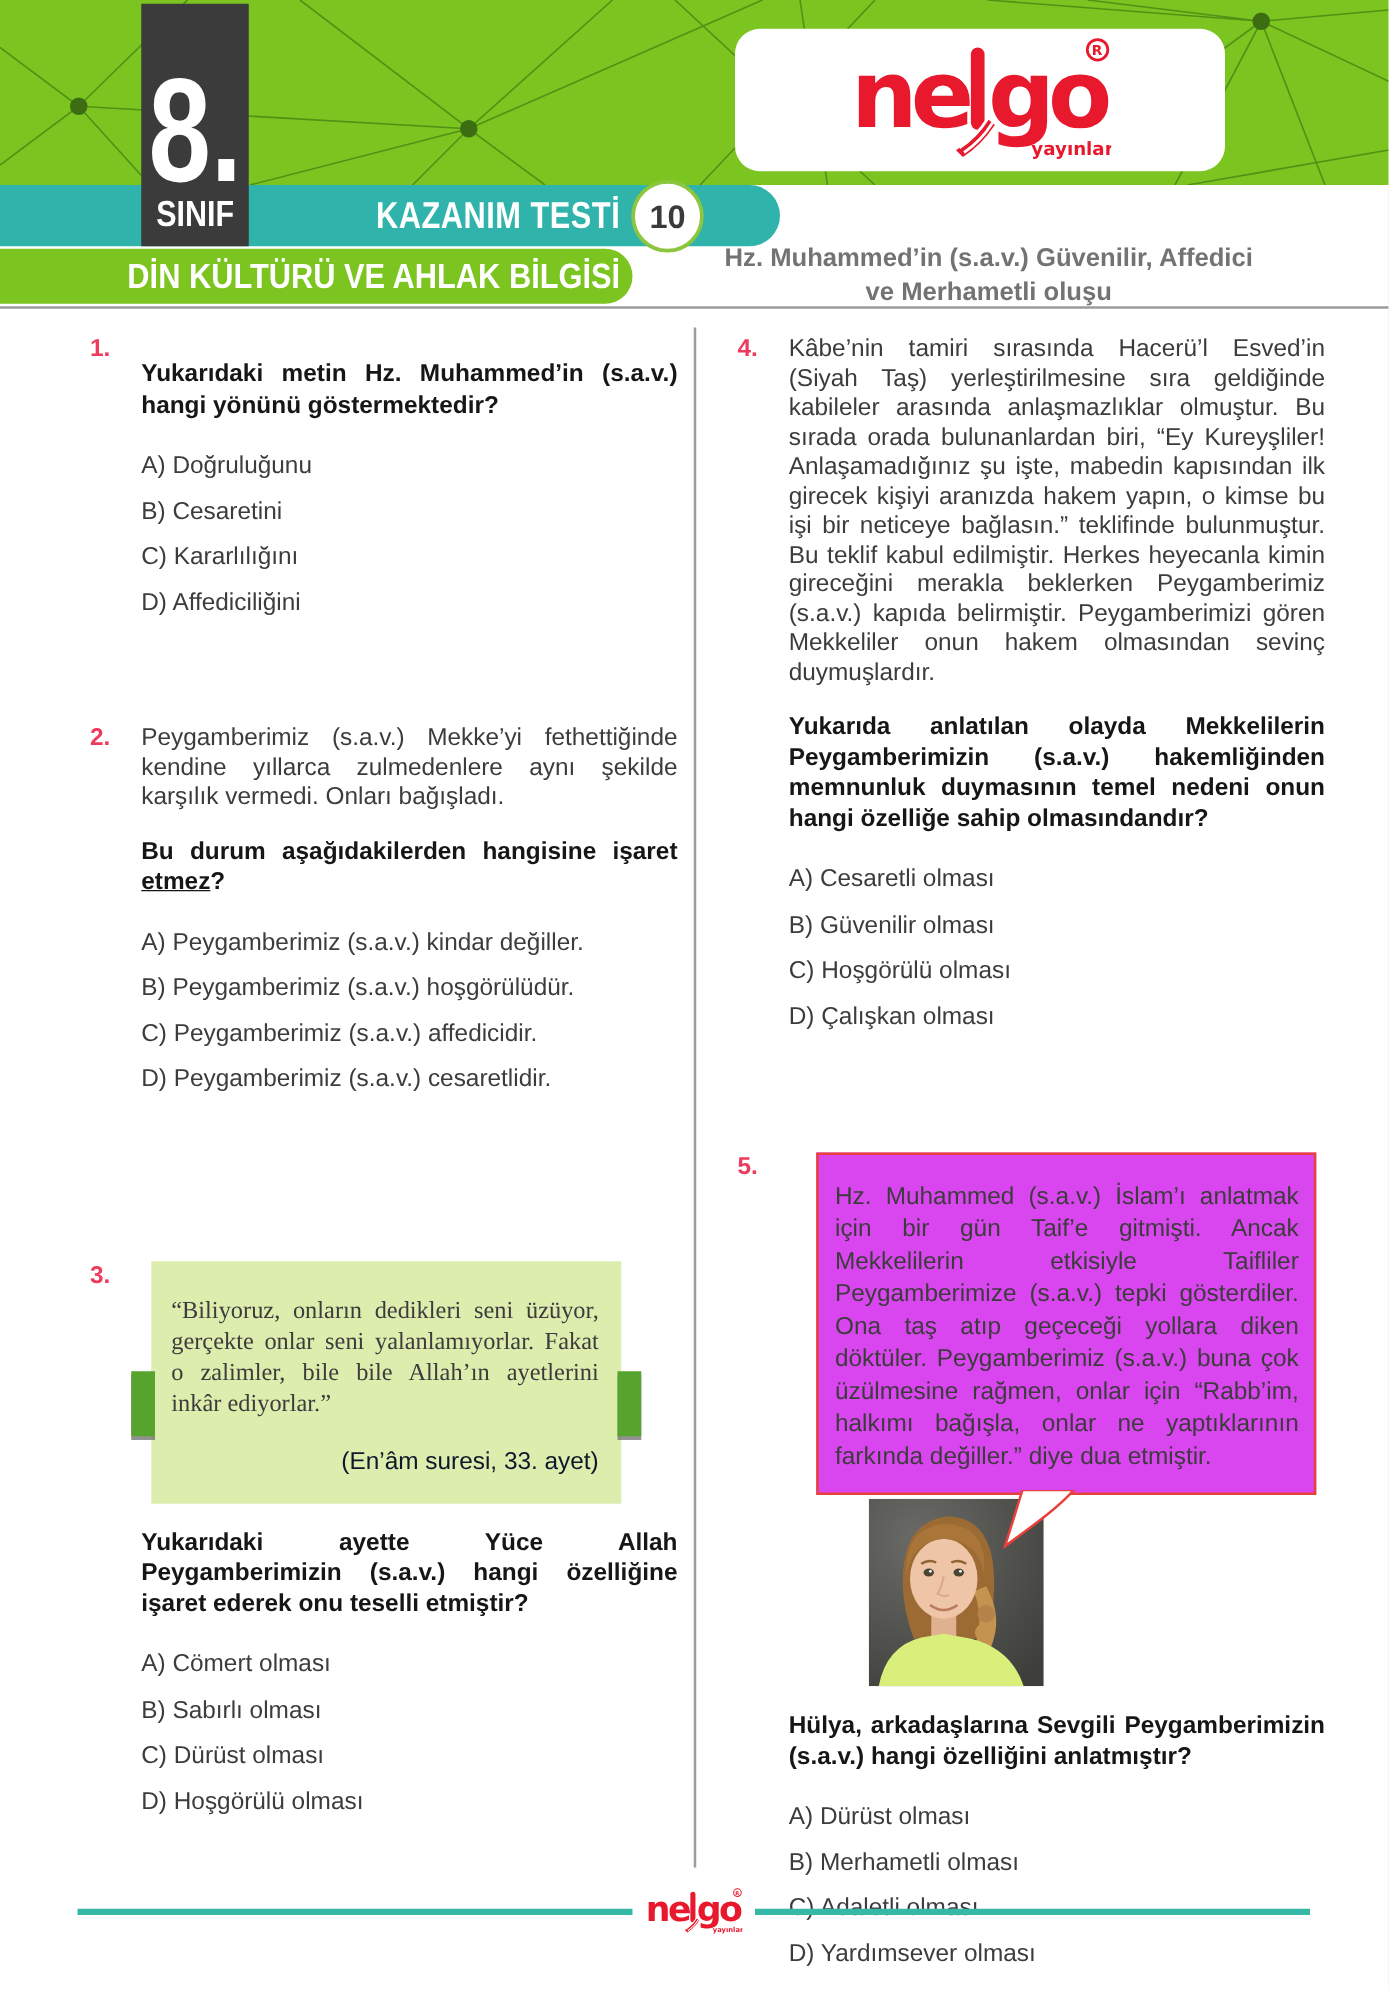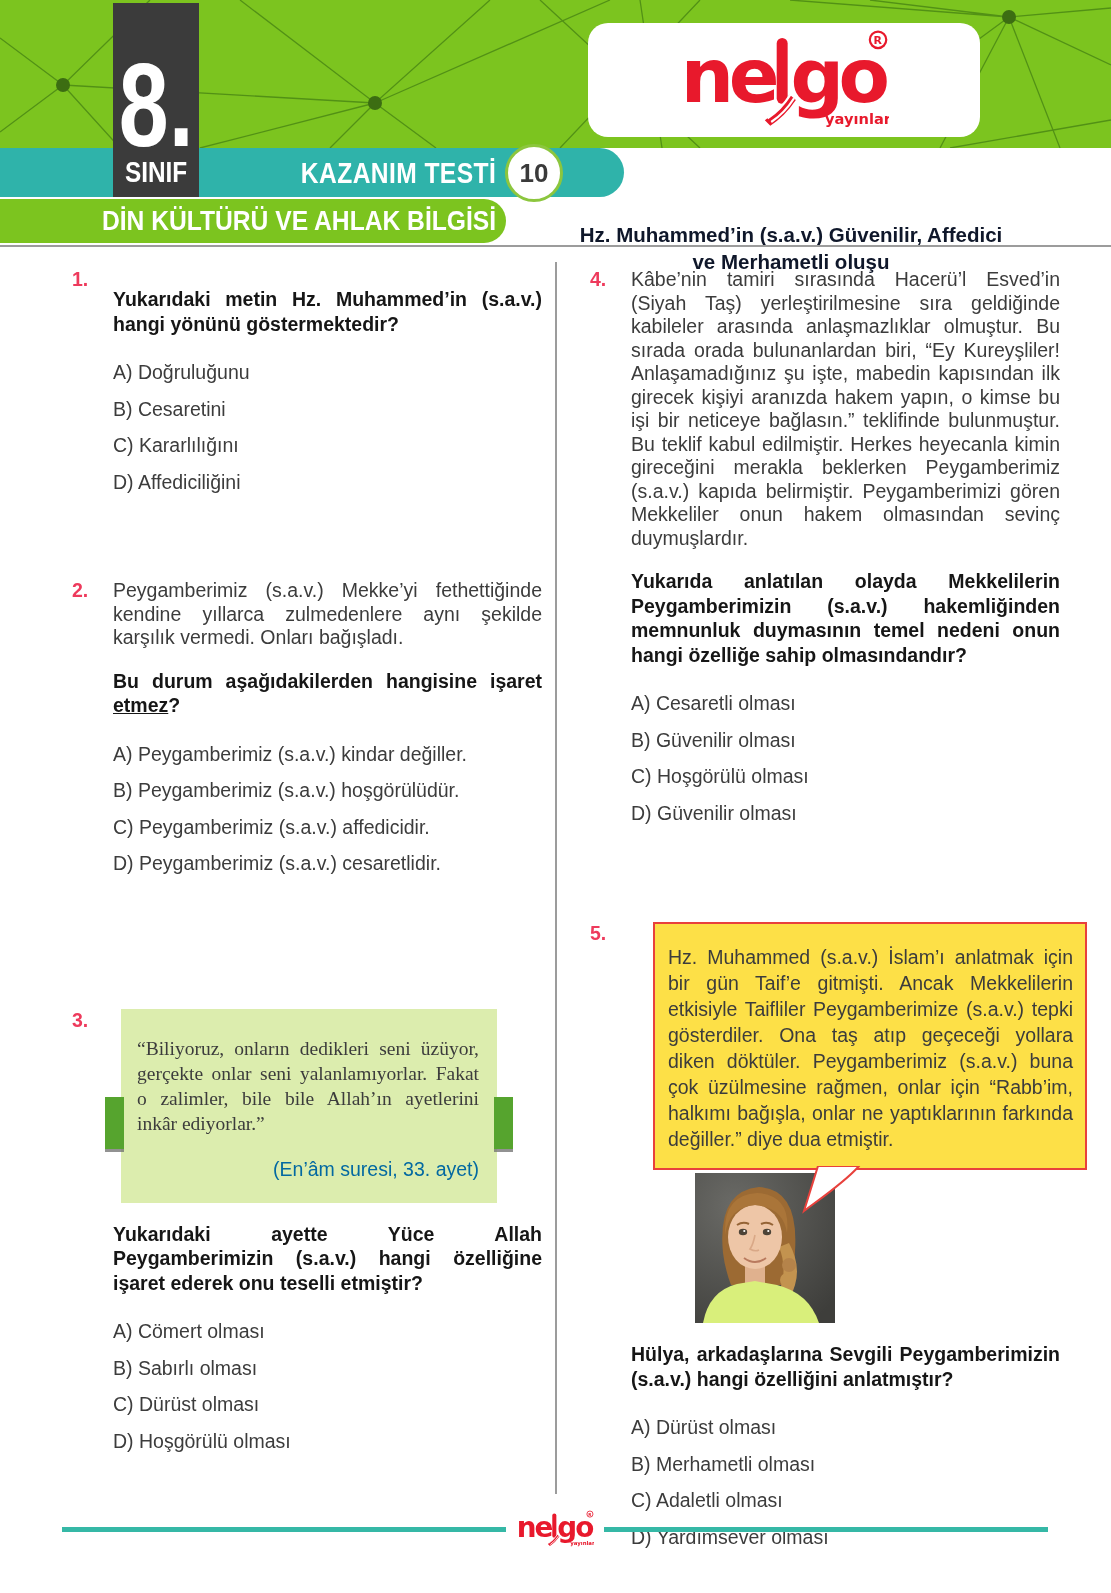--- a/index.html
+++ b/index.html
@@ -20,21 +20,21 @@
   .grade8{color:#fff;font-weight:bold;font-size:118px;line-height:.92;transform:scaleX(.76);
           margin-bottom:-4px;}
   .gradeword{color:#fff;font-weight:bold;font-size:29px;transform:scaleX(.84);margin:0 0 8px;}
   .subjectband{position:absolute;left:0;top:199px;width:506px;height:44px;background:#7cc41f;
                border-radius:0 22px 22px 0;display:flex;align-items:center;justify-content:center;
                padding-left:92px;box-sizing:border-box;z-index:3;}
   .subjectband span{color:#fff;font-weight:bold;font-size:28px;white-space:nowrap;transform:scaleX(.88);}
   .logocard{position:absolute;left:588px;top:23px;width:392px;height:114px;background:#fff;
             border-radius:20px;display:flex;align-items:center;justify-content:center;z-index:2;}
   .topic{position:absolute;left:560px;top:193px;width:462px;text-align:center;font-size:20.5px;
-         font-weight:bold;color:#0f172a;line-height:1.32;margin-top:28px;}
+         font-weight:bold;color:#737373;line-height:1.32;}
   .hrule{position:absolute;left:0;top:245px;width:1111px;height:2px;background:#9c9c9c;}
 
   
   .divider{position:absolute;left:555px;top:262px;width:2px;height:1232px;background:#9c9c9c;}
   .col{position:absolute;top:268px;width:470px;}
   .col-left{left:72px;}
   .col-right{left:590px;}
 
   .q{display:flex;}
   .qnum{flex:0 0 41px;width:41px;font-size:19.5px;font-weight:bold;color:#ee3a5c;}
@@ -46,29 +46,29 @@
   .opts{margin-top:25px;}
   .opt{font-size:19.5px;line-height:23.5px;color:#3c3c3c;margin-bottom:13px;}
   .gap1{margin-bottom:72px;}
   .gap2{margin-bottom:120px;}
   .gap4{margin-bottom:84px;}
 
   
   .quotebox{position:relative;background:#dcedae;width:376px;margin-left:8px;
             padding:27px 18px 18px 16px;box-sizing:border-box;}
   .quotebox .qtext{line-height:25px;font-family:Liberation Serif, serif;}
-  .qsource{text-align:right;font-size:19.5px;color:#0369a1;margin:22px 0 4px;}
+  .qsource{text-align:right;font-size:19.5px;color:#0f172a;margin:22px 0 4px;}
   .tab{position:absolute;width:19px;height:52px;background:#56a42e;
        box-shadow:0 3px 0 rgba(110,110,110,.75);}
   .tab-l{left:-16px;top:88px;}
   .tab-r{right:-16px;top:88px;}
 
   
-  .bubble{position:relative;border:2px solid #e8413c;width:434px;margin-left:22px;
-          padding:20px 12px 16px 13px;box-sizing:border-box;background:#fde047;}
+  .bubble{position:relative;border:2px solid #e8413c;width:400px;margin-left:22px;
+          padding:20px 12px 16px 13px;box-sizing:border-box;background:#d946ef;}
   .bubble p{font-size:19.5px;line-height:26px;text-align:justify;color:#3c3c3c;margin:0;}
   .tailsvg{position:absolute;left:147px;top:100%;margin-top:-2px;z-index:6;}
   .photo{position:relative;margin:3px 0 0 64px;width:140px;height:150px;z-index:1;}
 
   
   .footer{position:absolute;left:62px;top:1508px;width:986px;display:flex;align-items:center;gap:10px;}
   .fline{flex:1;height:5px;background:#35b8a6;}
   .flogo{flex:0 0 auto;}
 </style>
 </head>
@@ -189,21 +189,21 @@
 
     <article class="q gap4">
       <div class="qnum">4.</div>
       <div class="qcontent">
         <p class="qtext">Kâbe’nin tamiri sırasında Hacerü’l Esved’in (Siyah Taş) yerleştirilmesine sıra geldiğinde kabileler arasında anlaşmazlıklar olmuştur. Bu sırada orada bulunanlardan biri, “Ey Kureyşliler! Anlaşamadığınız şu işte, mabedin kapısından ilk girecek kişiyi aranızda hakem yapın, o kimse bu işi bir neticeye bağlasın.” teklifinde bulunmuştur. Bu teklif kabul edilmiştir. Herkes heyecanla kimin gireceğini merakla beklerken Peygamberimiz (s.a.v.) kapıda belirmiştir. Peygamberimizi gören Mekkeliler onun hakem olmasından sevinç duymuşlardır.</p>
         <p class="qstem">Yukarıda anlatılan olayda Mekkelilerin Peygamberimizin (s.a.v.) hakemliğinden memnunluk duymasının temel nedeni onun hangi özelliğe sahip olmasındandır?</p>
         <div class="opts">
           <div class="opt">A) Cesaretli olması</div>
           <div class="opt">B) Güvenilir olması</div>
           <div class="opt">C) Hoşgörülü olması</div>
-          <div class="opt">D) Güvenilir olması</div>
+          <div class="opt">D) Çalışkan olması</div>
         </div>
       </div>
     </article>
 
     <article class="q">
       <div class="qnum">5.</div>
       <div class="qcontent">
         <div class="bubble">
           <p>Hz. Muhammed (s.a.v.) İslam’ı anlatmak için bir gün Taif’e gitmişti. Ancak Mekkelilerin etkisiyle Taifliler Peygamberimize (s.a.v.) tepki gösterdiler. Ona taş atıp geçeceği yollara diken döktüler. Peygamberimiz (s.a.v.) buna çok üzülmesine rağmen, onlar için “Rabb’im, halkımı bağışla, onlar ne yaptıklarının farkında değiller.” diye dua etmiştir.</p>
           <svg class="tailsvg" width="60" height="48" viewBox="0 0 60 48">

